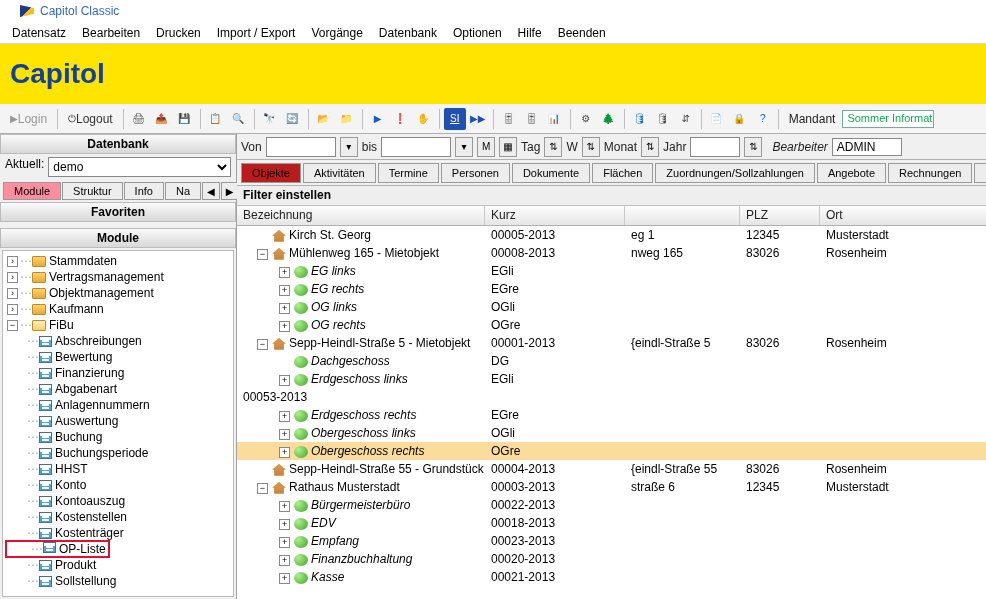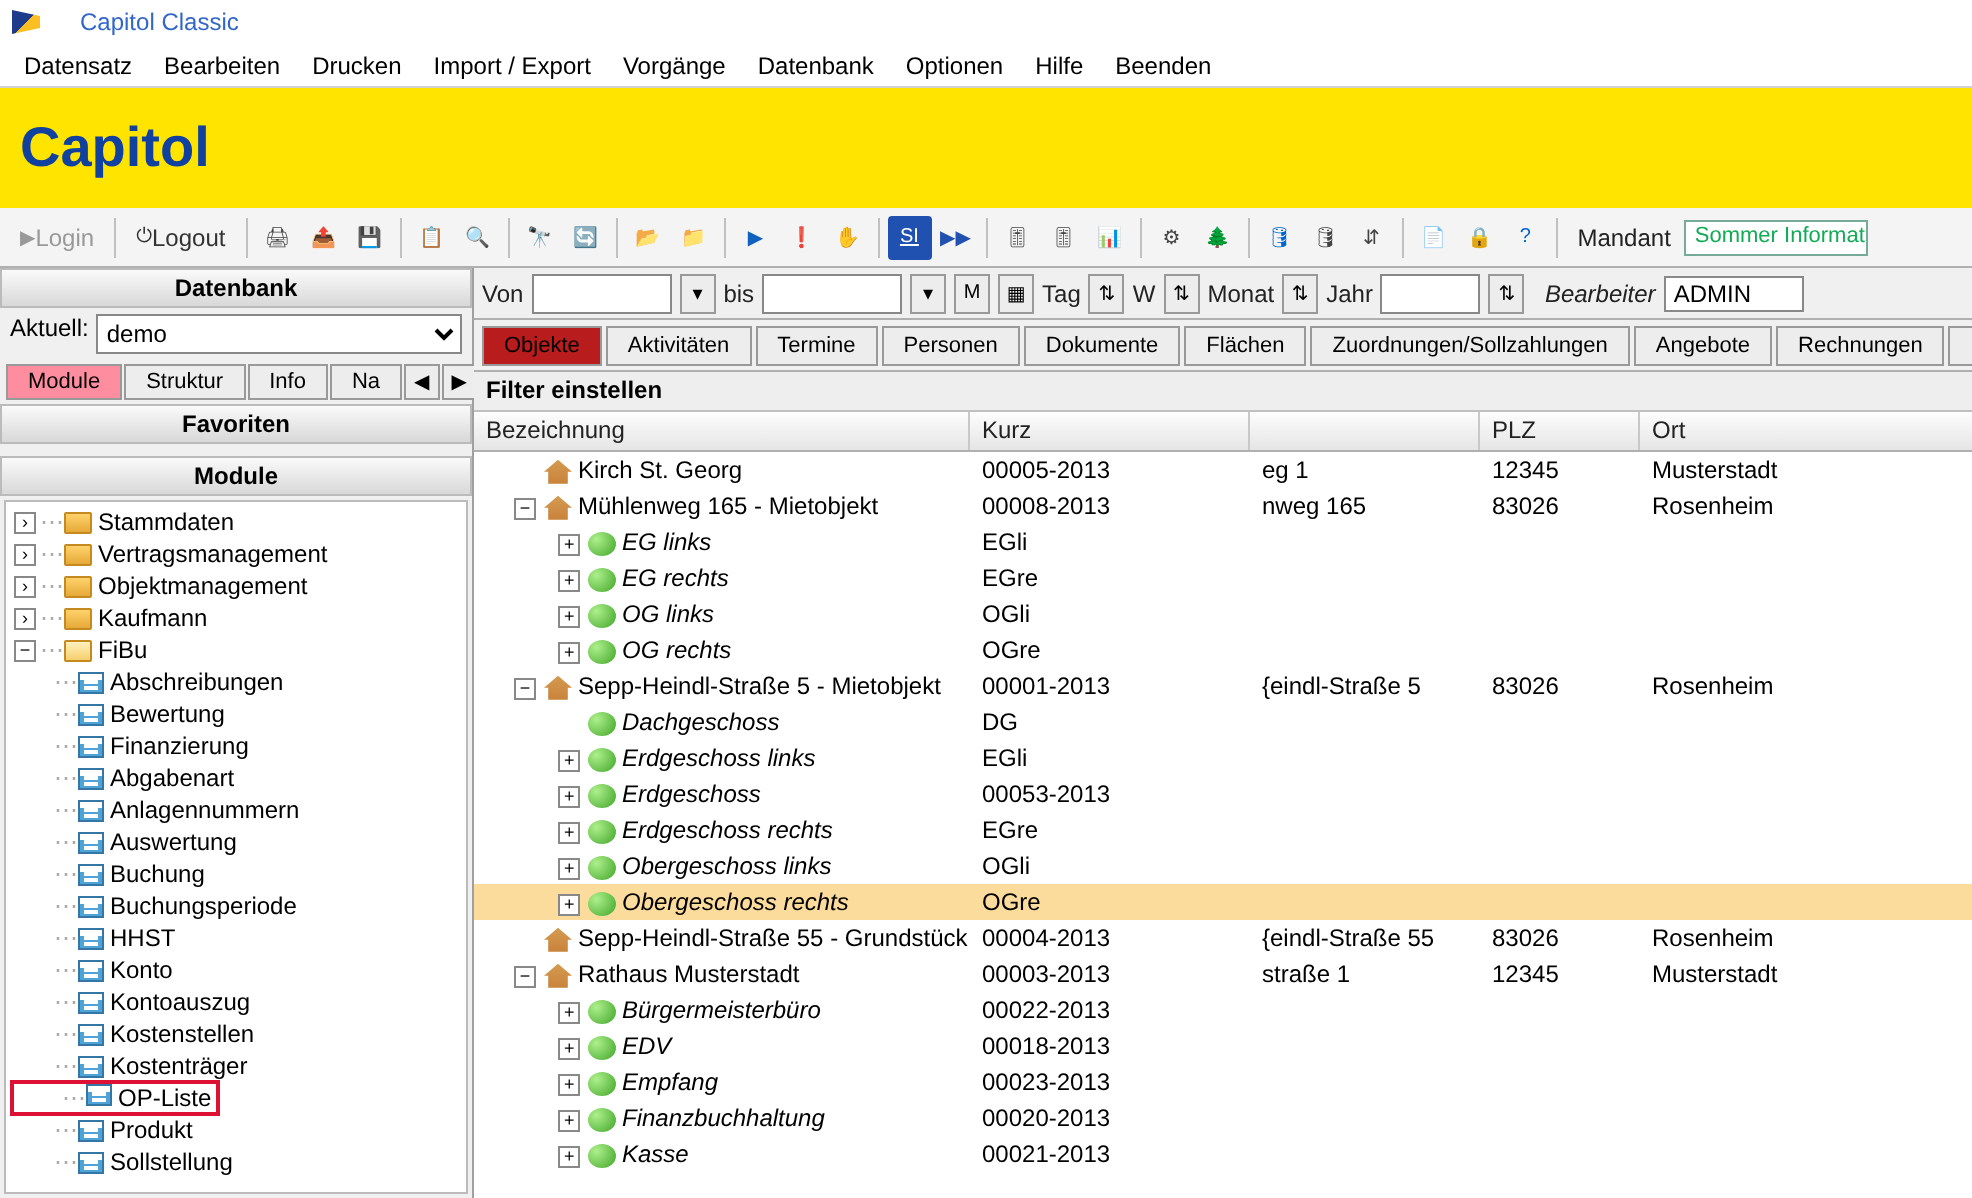--- a/index.html
+++ b/index.html
@@ -1,17 +1,17 @@
 <!DOCTYPE html>
 <html><head>
 <meta charset="utf-8">
 <style>
   * { box-sizing: border-box; margin: 0; padding: 0; font-family: "Segoe UI", Tahoma, sans-serif; font-size: 12px; }
   body { background: #f0f0f0; width: 986px; height: 599px; overflow: hidden; }
-  .titlebar { height: 22px; display: flex; align-items: center; gap: 20px; padding: 0 6px; color: #3266c9; background:#fff;}
+  .titlebar { height: 22px; display: flex; align-items: center; gap: 6px; padding: 0 20px; color: #3266c9; background:#fff;}
   .titlebar-icon { width: 14px; height: 12px; background: linear-gradient(135deg,#1e3a8a 50%,#fbbf24 50%); clip-path: polygon(0 0,100% 25%,100% 75%,0 100%); }
   .menubar { height: 22px; display: flex; align-items: center; gap: 0; padding: 0 4px; background:#fff; border-bottom:1px solid #d0d0d0;}
   .menubar-item { padding: 3px 8px; cursor: default; }
   .banner { background: #ffe400; height: 60px; display: flex; align-items: center; padding: 0 10px; }
   .banner-title { font-size: 28px; font-weight: bold; color: #1040a0; }
   .toolbar { height: 30px; background: #f4f4f4; border-bottom: 1px solid #b0b0b0; display: flex; align-items: center; padding: 0 4px; gap: 1px; }
   .tb-btn { min-width: 22px; height: 22px; display:inline-flex; align-items:center; justify-content:center; border: none; background: transparent; font-size:10px; color:#444; cursor:default; border-radius:2px;}
   .tb-btn.label { padding: 0 6px; color:#999; }
   .tb-sep { width:1px; height:20px; background:#c0c0c0; margin:0 3px; }
   .mandant-field { border:1px solid #7a9; background:#fff; padding:1px 4px; color:#1a5; height:18px; width:92px; overflow:hidden; white-space:nowrap; font-size:11px;}
@@ -366,21 +366,20 @@
             <div class="gc col-ort"></div>
           </div>
           <div class="gr">
             <div class="gc col-bez indent2"><span class="row-exp">+</span><span class="obj-icon ball-icon"></span><span>Erdgeschoss links</span></div>
             <div class="gc col-kurz">EGli</div>
             <div class="gc col-extra"></div>
             <div class="gc col-plz"></div>
             <div class="gc col-ort"></div>
           </div>
           <div class="gr">
-            <div class="gc col-bez indent2"><span class="row-exp">+</span><span class="obj-icon ball-icon"></span><span>Erdgeschoss</span></div>
             <div class="gc col-kurz">00053-2013</div>
             <div class="gc col-extra"></div>
             <div class="gc col-plz"></div>
             <div class="gc col-ort"></div>
           </div>
           <div class="gr">
             <div class="gc col-bez indent2"><span class="row-exp">+</span><span class="obj-icon ball-icon"></span><span>Erdgeschoss rechts</span></div>
             <div class="gc col-kurz">EGre</div>
             <div class="gc col-extra"></div>
             <div class="gc col-plz"></div>
@@ -403,21 +402,21 @@
           <div class="gr">
             <div class="gc col-bez indent1"><span style="display:inline-block;width:15px;"></span><span class="obj-icon house-icon"></span><span>Sepp-Heindl-Straße 55 - Grundstück</span></div>
             <div class="gc col-kurz">00004-2013</div>
             <div class="gc col-extra">{eindl-Straße 55</div>
             <div class="gc col-plz">83026</div>
             <div class="gc col-ort">Rosenheim</div>
           </div>
           <div class="gr">
             <div class="gc col-bez indent1"><span class="row-exp">−</span><span class="obj-icon house-icon"></span><span>Rathaus Musterstadt</span></div>
             <div class="gc col-kurz">00003-2013</div>
-            <div class="gc col-extra">straße 1</div>
+            <div class="gc col-extra">straße 6</div>
             <div class="gc col-plz">12345</div>
             <div class="gc col-ort">Musterstadt</div>
           </div>
           <div class="gr">
             <div class="gc col-bez indent2"><span class="row-exp">+</span><span class="obj-icon ball-icon"></span><span>Bürgermeisterbüro</span></div>
             <div class="gc col-kurz">00022-2013</div>
             <div class="gc col-extra"></div>
             <div class="gc col-plz"></div>
             <div class="gc col-ort"></div>
           </div>

